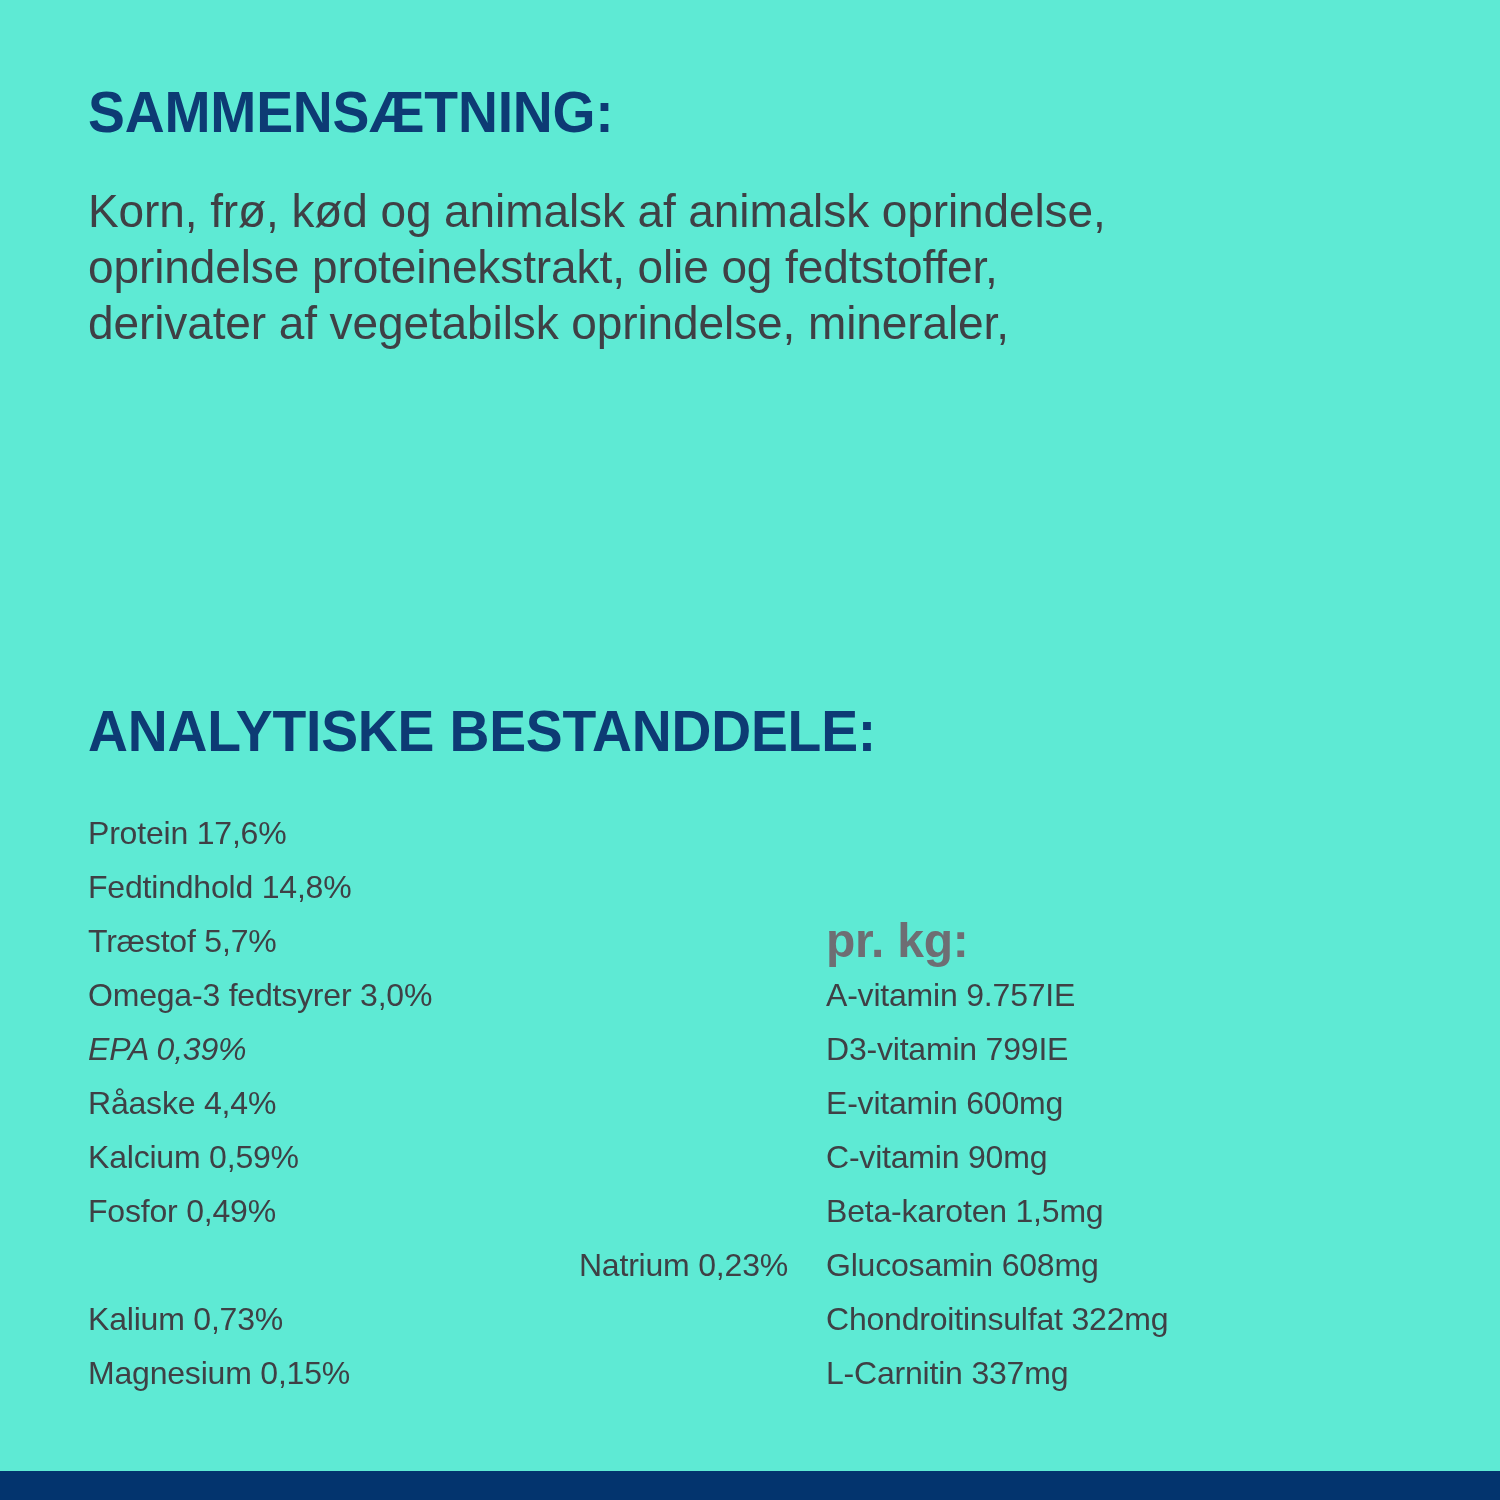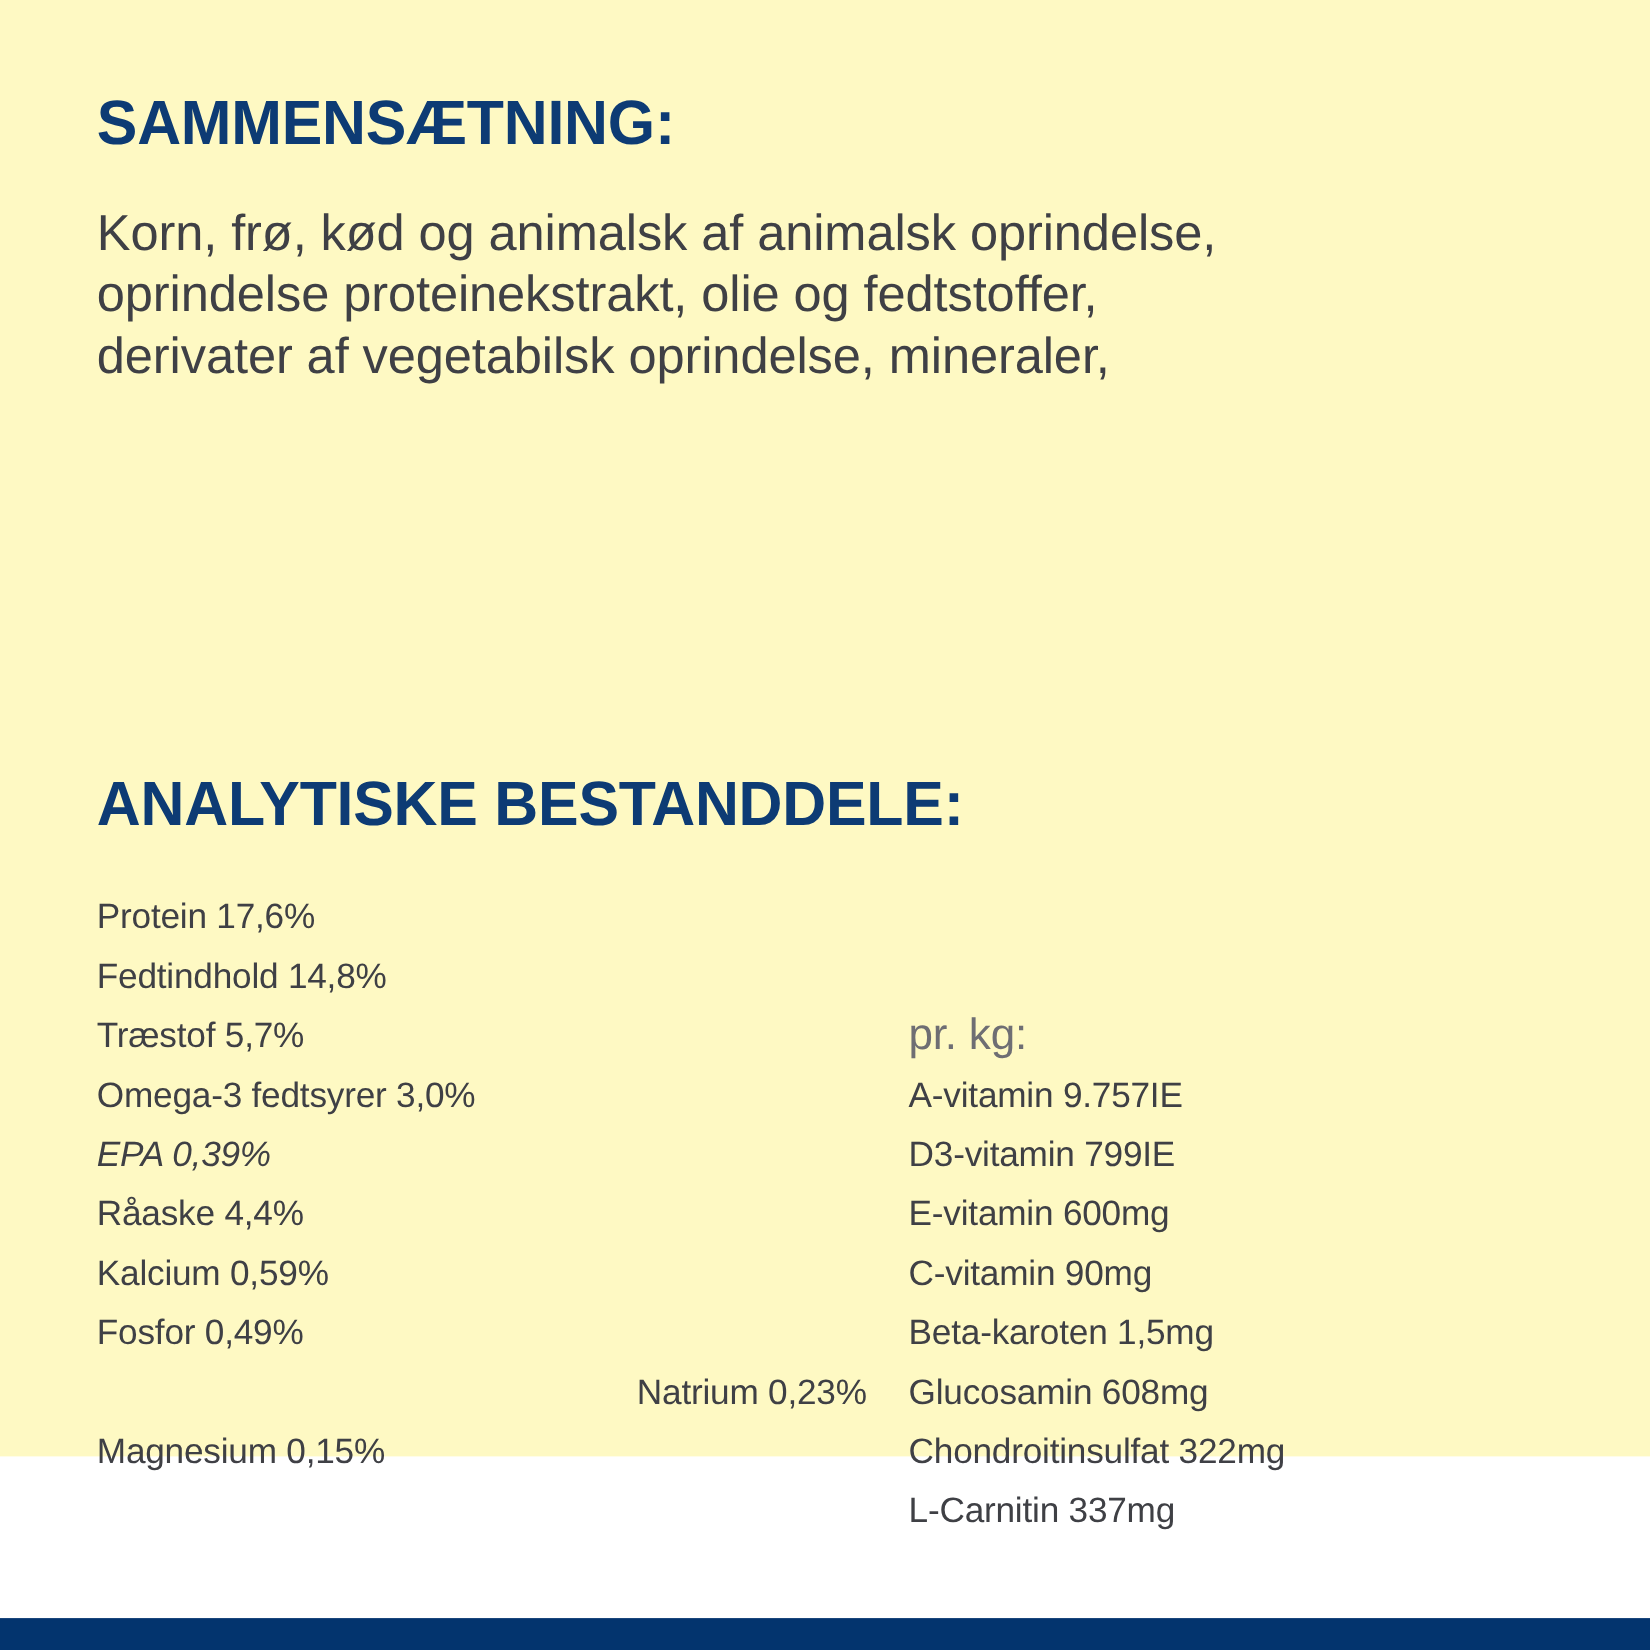--- a/index.html
+++ b/index.html
@@ -13,22 +13,22 @@
     background: #ffffff;
     font-family: "Liberation Sans", "DejaVu Sans", sans-serif;
     overflow: hidden;
     position: relative;
   }
 
   .page {
     position: absolute;
     inset: 0;
     width: 1500px;
-    height: 1324px;
-    background: #fef9c3;
+    height: 1500px;
+    background: #5eead4;
   }
 
   
   .section-heading {
     position: absolute;
     left: 88px;
     color: #0d3b74;
     font-weight: 700;
     font-size: 57px;
     line-height: 1.0;
@@ -78,23 +78,23 @@
     font-weight: 400;
     letter-spacing: -0.2px;
     white-space: nowrap;
     height: 54px;
   }
   .const-line.spacer {
     visibility: hidden;
   }
   .per-kg-label {
     color: #6e6e73;
-    font-size: 40px;
+    font-size: 48px;
     line-height: 54px;
-    font-weight: 400;
+    font-weight: 700;
     letter-spacing: -0.2px;
     white-space: nowrap;
     height: 54px;
   }
 
   
   .bottom-bar {
     position: absolute;
     left: 0;
     top: 1471px;
@@ -123,20 +123,21 @@
     <div class="col col-left">
       <div class="const-line" style="color: rgb(63, 64, 69);">Protein 17,6%</div>
       <div class="const-line" style="color: rgb(63, 64, 69);">Fedtindhold 14,8%</div>
       <div class="const-line" style="color: rgb(63, 64, 69);">Træstof 5,7%</div>
       <div class="const-line" style="color: rgb(63, 64, 69);">Omega-3 fedtsyrer 3,0%</div>
       <div class="const-line" style="color: rgb(63, 64, 69); font-style: italic;">EPA 0,39%</div>
       <div class="const-line" style="color: rgb(63, 64, 69);">Råaske 4,4%</div>
       <div class="const-line" style="color: rgb(63, 64, 69);">Kalcium 0,59%</div>
       <div class="const-line" style="color: rgb(63, 64, 69);">Fosfor 0,49%</div>
       <div class="const-line" style="color: rgb(63, 64, 69); text-align: right;">Natrium 0,23%</div>
+      <div class="const-line" style="color: rgb(63, 64, 69);">Kalium 0,73%</div>
       <div class="const-line" style="color: rgb(63, 64, 69);">Magnesium 0,15%</div>
     </div>
 
     <div class="col col-right">
       <div class="const-line spacer" style="color: rgb(63, 64, 69);">pr. kg:</div>
       <div class="const-line spacer" style="color: rgb(63, 64, 69);">pr. kg:</div>
       <div class="per-kg-label" style="color: rgb(110, 110, 115);">pr. kg:</div>
       <div class="const-line" style="color: rgb(63, 64, 69);">A-vitamin 9.757IE</div>
       <div class="const-line" style="color: rgb(63, 64, 69);">D3-vitamin 799IE</div>
       <div class="const-line" style="color: rgb(63, 64, 69);">E-vitamin 600mg</div>

